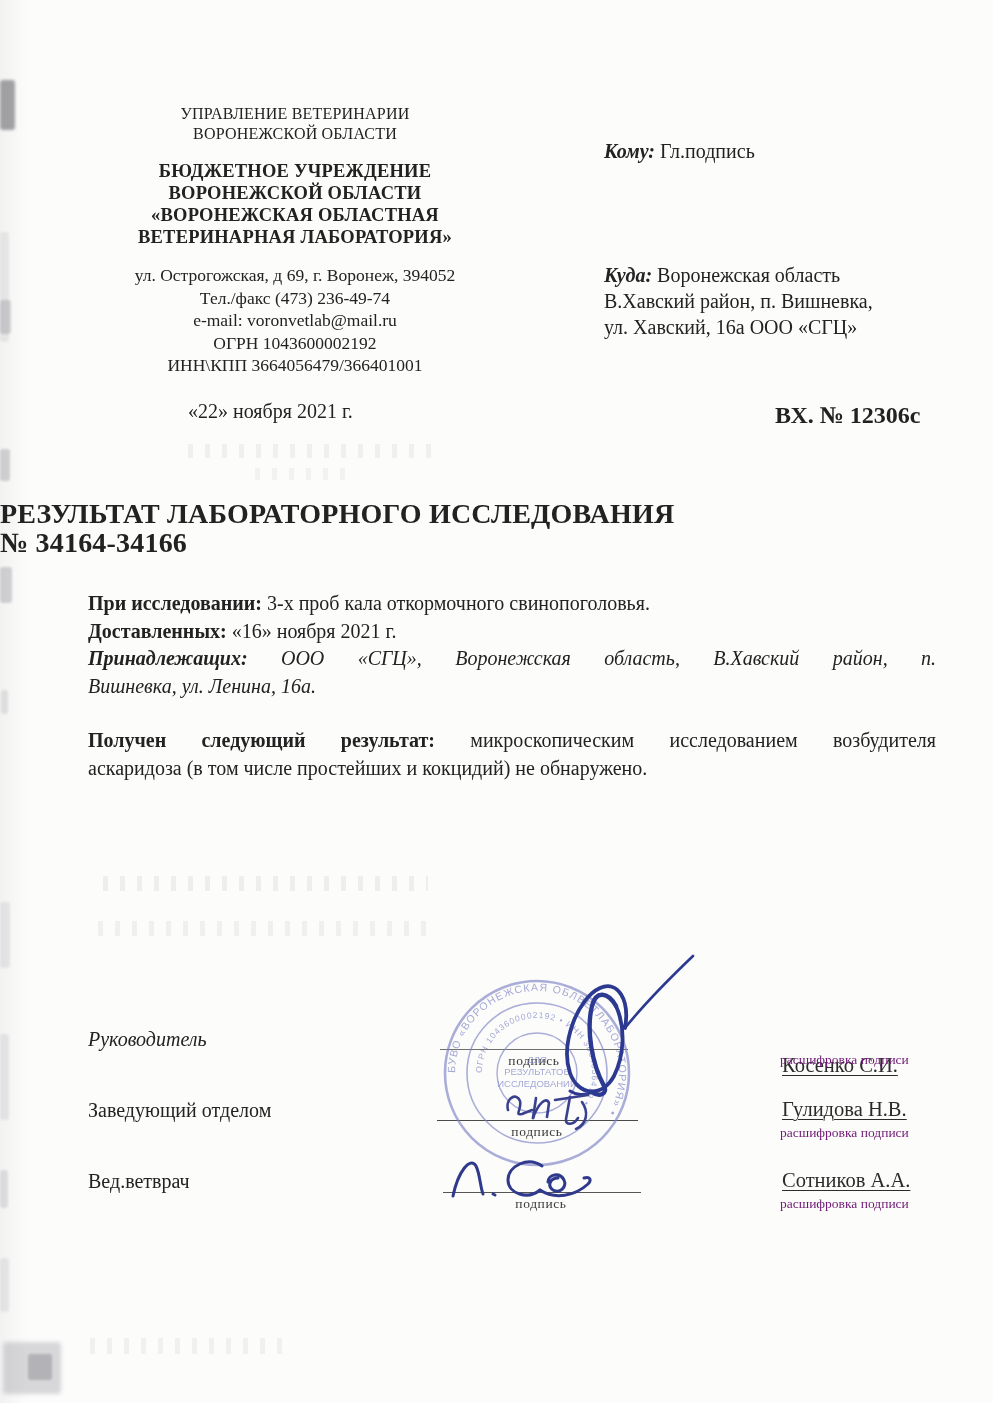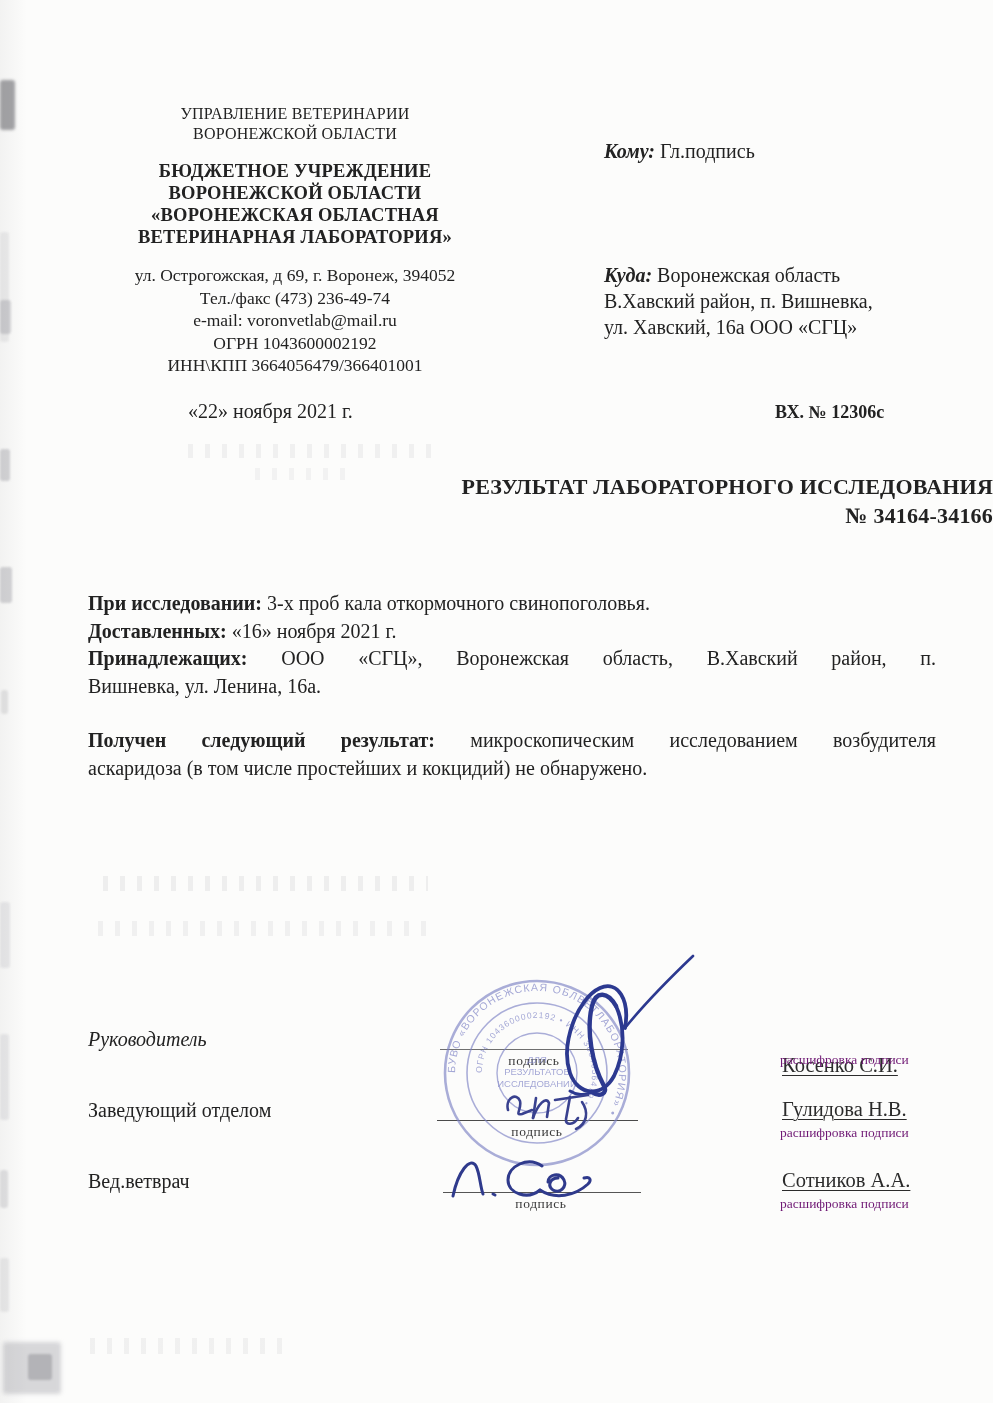--- a/index.html
+++ b/index.html
@@ -30,30 +30,30 @@
   .org-block { position:absolute; left:55px; top:104px; width:480px; text-align:center; }
   .org-authority { font-size:16px; line-height:19.5px; letter-spacing:0.2px; }
   .org-name { margin-top:17px; font-size:18.5px; line-height:22px; font-weight:bold; letter-spacing:0.2px; }
   .org-address { margin-top:16px; font-size:17.5px; line-height:22.6px; }
 
   .recipient-block { position:absolute; left:604px; top:140px; width:360px; font-size:20px; }
   .to-line b, .where-line b { font-weight:bold;font-style:italic; }
   .where-block { margin-top:99px; line-height:26px; }
 
   .doc-date { position:absolute; left:188px; top:400px; font-size:20px; }
-  .incoming-no { position:absolute; left:775px; top:402px; font-size:18px; font-weight:bold; }
-
-  
-  .doc-title { position:absolute; left:0; top:473px; width:100%; text-align:right;
-               font-size:22px; font-weight:bold; line-height:28.5px; letter-spacing:0.2px; }
+  .incoming-no { position:absolute; left:775px; top:402px; font-size:24px; font-weight:bold; }
+
+  
+  .doc-title { position:absolute; left:0; top:500px; width:100%; text-align:left;
+               font-size:28px; font-weight:bold; line-height:28.5px; letter-spacing:0.2px; }
 
   
   .body-text { position:absolute; left:88px; top:590px; width:848px; font-size:20px; line-height:27.5px; }
   .body-text p { margin:0; }
-  .p-owner { text-align:justify; }
+  .p-owner { text-align:justify;font-style:italic; }
   .p-owner::first-line { word-spacing:24px; }
   .p-result { margin-top:27px !important; text-align:justify; }
   .p-result::first-line { word-spacing:18px; }
 
   
   .sig-role { position:absolute; left:88px; font-size:20px; }
   .sig-line { position:absolute; border-top:1.4px solid #5c5c5c; }
   .sig-cap { position:absolute; transform:translateX(-50%); font-size:13.5px; color:#3a3a3a; letter-spacing:0.6px; }
   .sig-name { position:absolute; left:782px; font-size:20.5px; text-decoration:underline;
               text-underline-offset:3px; text-decoration-thickness:1px; color:#2b2b2b; }

